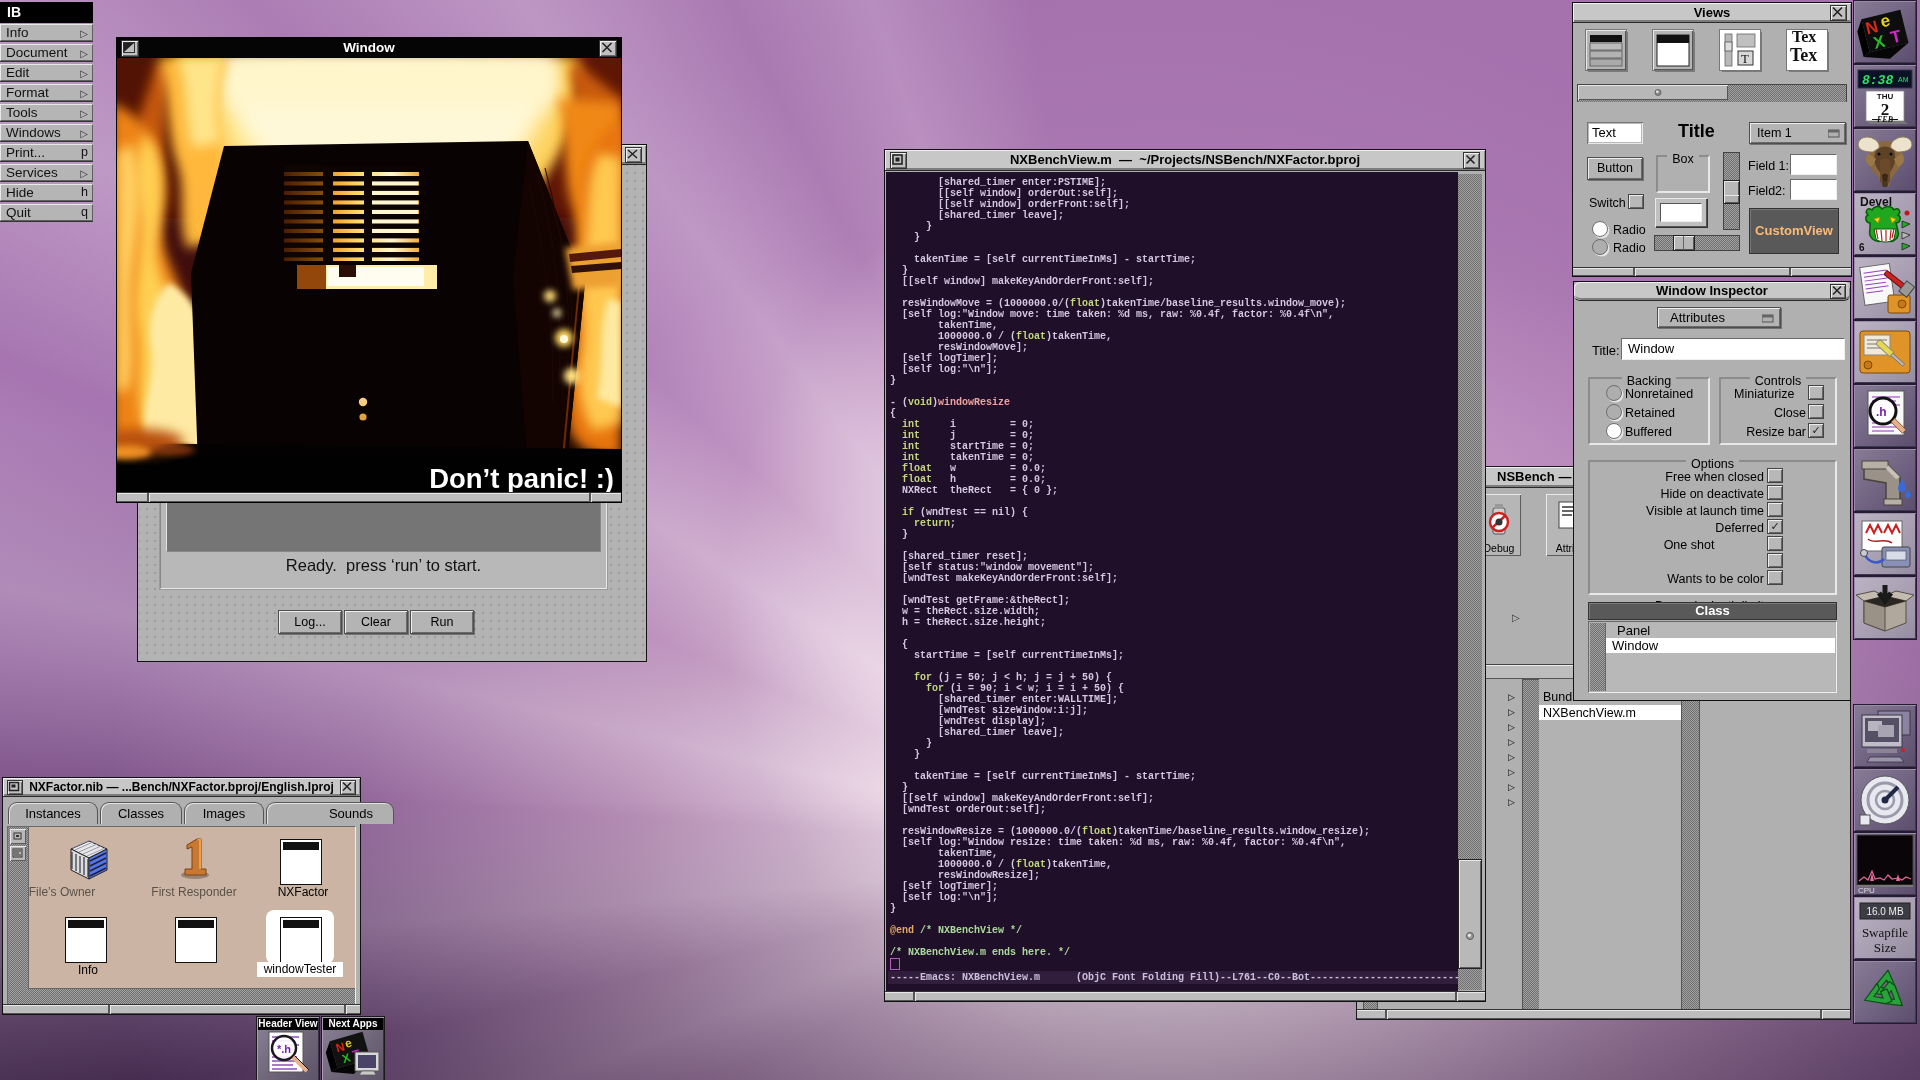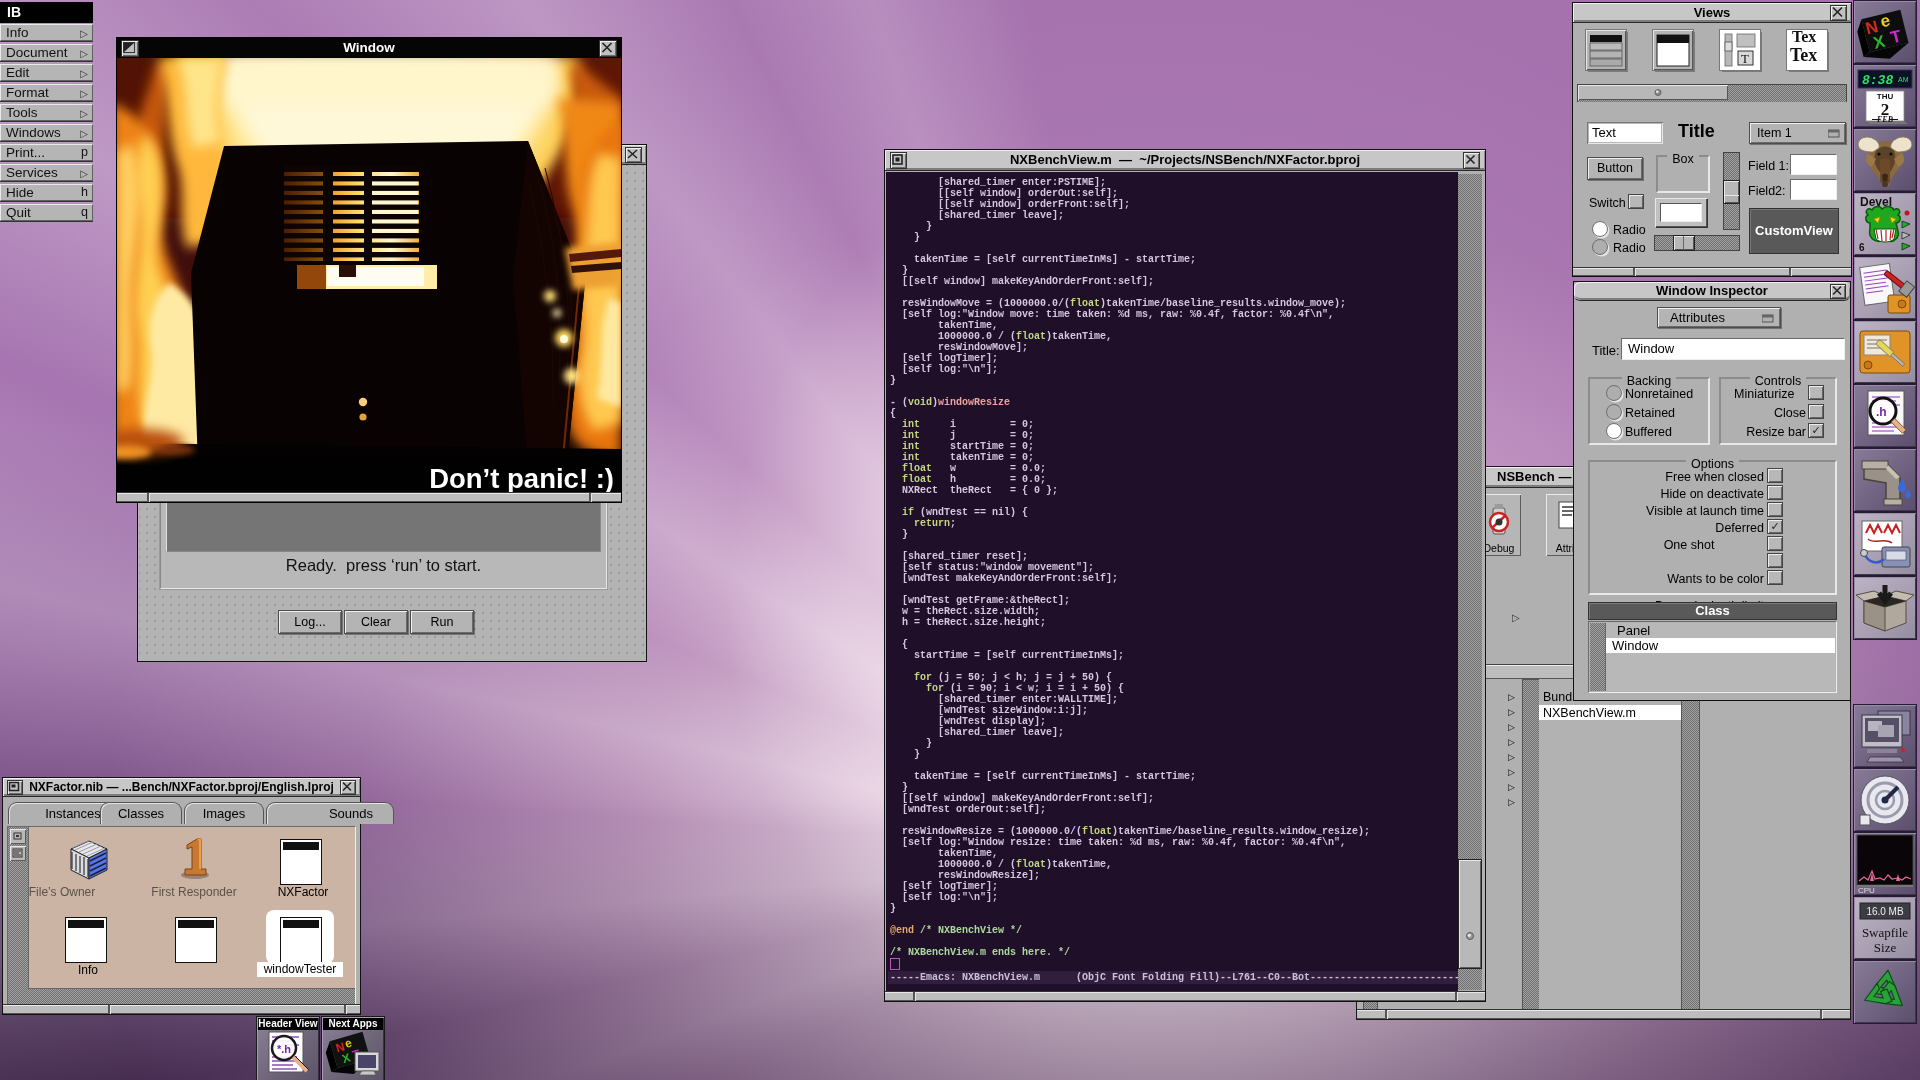--- a/index.html
+++ b/index.html
@@ -259,21 +259,21 @@
           <rect x="3.5" y="3.5" width="4" height="3" fill="#222"></rect>
         </svg>
       </div>
     <div class="tbtn" style="right:4px;top:2px;width:14px;height:13px;">
         <svg width="12" height="11">
           <path d="M2 1.5 L10 9.5 M10 1.5 L2 9.5" stroke="#222" stroke-width="1.5"></path>
         </svg>
       </div>
 
     <div class="a" style="left:0;top:19px;right:0;height:26px;background:#b0b0b0;"></div>
-    <div class="tab a" style="left:5px;top:24px;width:88px;padding-left:20px;">Instances</div>
+    <div class="tab a" style="left:5px;top:24px;width:88px;">Instances</div>
     <div class="tab a" style="left:97px;top:24px;width:80px;">Classes</div>
     <div class="tab a" style="left:181px;top:24px;width:78px;">Images</div>
     <div class="tab a" style="left:263px;top:24px;width:84px;padding-left:42px;">Sounds</div>
 
     <div class="a sunk" style="left:4px;top:48px;right:4px;bottom:9px;background:#cbb4a4;">
       <div class="a hatch" style="left:0;top:0;width:20px;bottom:0;border-right:1px solid #666;"></div>
       <div class="a bvl" style="left:2px;top:2px;width:16px;height:15px;background:#b8b8b8;"><svg width="16" height="15">
             <rect x="4" y="4" width="7" height="6" fill="none" stroke="#333"></rect>
             <rect x="6" y="6" width="3" height="2" fill="#333"></rect>
           </svg></div>
@@ -571,21 +571,21 @@
 
     <div class="a hatch" style="left:4px;top:81px;right:4px;height:17px;border:1px solid #444;"></div>
     <div class="a" style="left:5px;top:82px;width:150px;height:15px;background:#b8b8b8;box-shadow:inset 1px 1px 0 #e8e8e8,inset -1px -1px 0 #555;">
       <svg width="150" height="15">
           <circle cx="80" cy="7.5" r="3" fill="#8a8a8a" stroke="#555" stroke-width=".8"></circle>
           <circle cx="79.3" cy="6.8" r="1.3" fill="#e8e8e8"></circle>
         </svg>
     </div>
 
     <div class="a" style="left:0;top:99px;right:0;bottom:8px;background:#b0b0b0;">
-      <div class="a" style="left:14px;top:20px;width:76px;height:22px;background:#b8b8b8;box-shadow:inset 1px 1px 0 #777,inset -1px -1px 0 #e8e8e8;">
+      <div class="a" style="left:14px;top:20px;width:56px;height:22px;background:#b8b8b8;box-shadow:inset 1px 1px 0 #777,inset -1px -1px 0 #e8e8e8;">
         <div class="a" style="left:2px;top:2px;right:2px;bottom:2px;background:#fff;font:13px/18px 'Liberation Sans';padding-left:3px;">Text</div>
       </div>
       <div class="lbl" style="left:105px;top:19px;font:bold 18px 'Liberation Sans';">Title</div>
       <div class="a btn" style="left:176px;top:20px;width:88px;height:20px;text-align:left;padding-left:7px;line-height:20px;">Item 1
         <svg width="12" height="10" style="position:absolute;right:5px;top:5px;">
             <rect x="0" y="2" width="11" height="7" fill="#b0b0b0" stroke="#555" stroke-width="1"></rect>
             <rect x="0" y="2" width="11" height="2.5" fill="#666"></rect>
           </svg>
       </div>
       <div class="grp" style="left:83px;top:53px;width:50px;height:34px;">
@@ -609,21 +609,21 @@
       <div class="radio" style="left:19px;top:119px;background:#fff;"></div>
       <div class="lbl" style="left:40px;top:121px;">Radio</div>
       <div class="radio" style="left:19px;top:137px;"></div>
       <div class="lbl" style="left:40px;top:139px;">Radio</div>
 
       <div class="a hatch" style="left:81px;top:133px;width:84px;height:14px;border:1px solid #444;"></div>
       <div class="a" style="left:100px;top:133px;width:20px;height:14px;background:#b8b8b8;box-shadow:inset 1px 1px 0 #e8e8e8,inset -1px -1px 0 #555;border:1px solid #222;">
           <div class="a" style="left:9px;top:0;bottom:0;width:1px;background:#666;"></div>
         </div>
 
-      <div class="a" style="left:176px;top:106px;width:88px;height:44px;background:#595959;border:1px solid #333;box-shadow:inset 1px 1px 0 #777;text-align:center;font:bold 13px/44px 'Liberation Sans';color:#ffffff;">CustomView</div>
+      <div class="a" style="left:176px;top:106px;width:88px;height:44px;background:#595959;border:1px solid #333;box-shadow:inset 1px 1px 0 #777;text-align:center;font:bold 13px/44px 'Liberation Sans';color:#fdba74;">CustomView</div>
     </div>
     <div class="rsz" style="height:8px;">
         <i style="left:60px;"></i>
         <i style="right:60px;"></i>
       </div>
   </div>
 
   <div class="win" style="left:1573px;top:281px;width:276px;height:418px;border:1px solid #111;">
     <div class="tbar" style="height:18px;line-height:18px;border-radius:6px;">Window Inspector</div>
     <div class="tbtn" style="right:4px;top:2px;width:14px;height:13px;">

